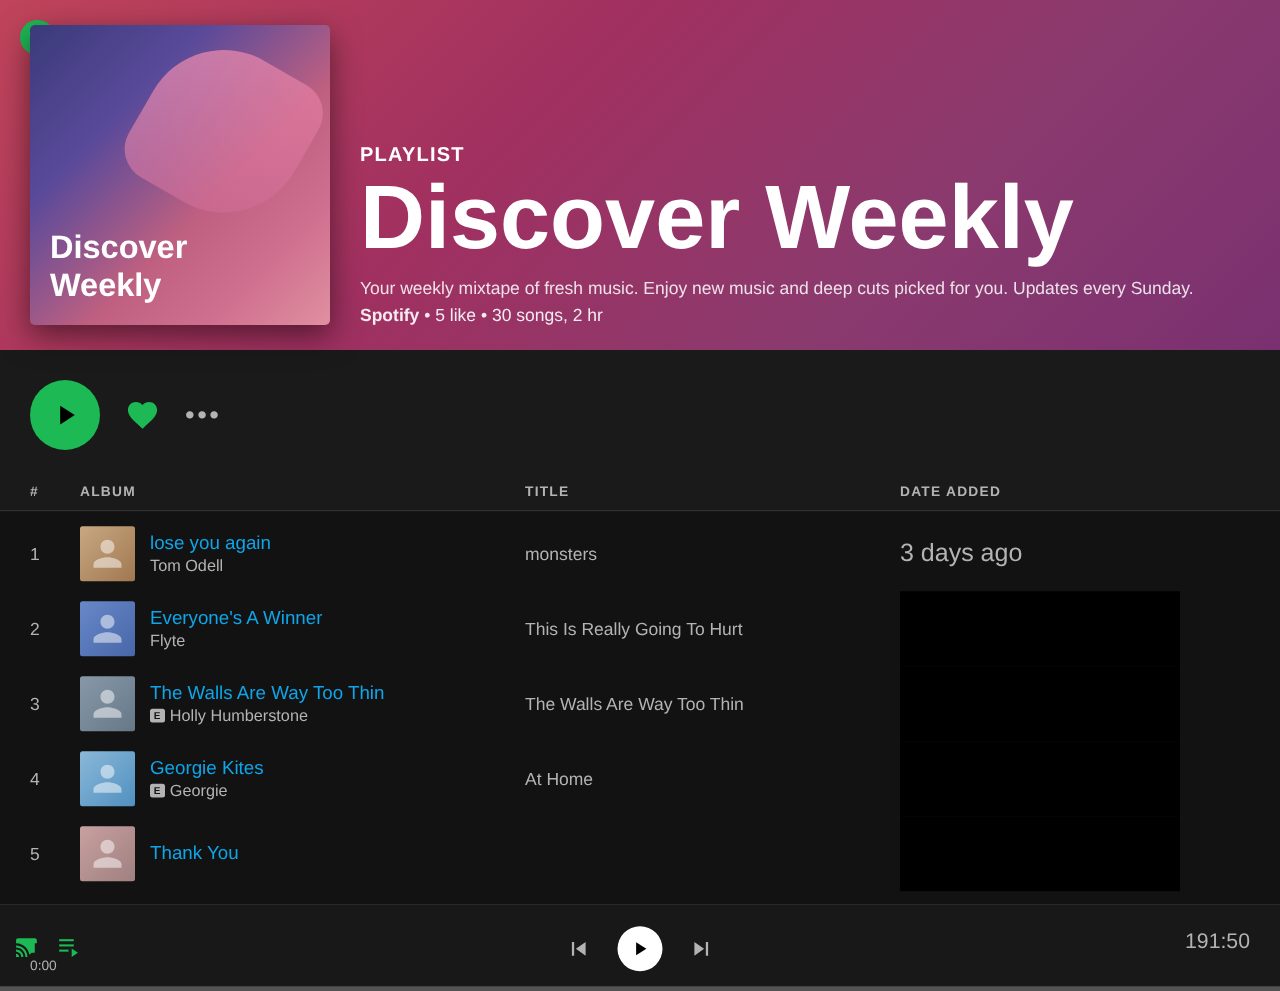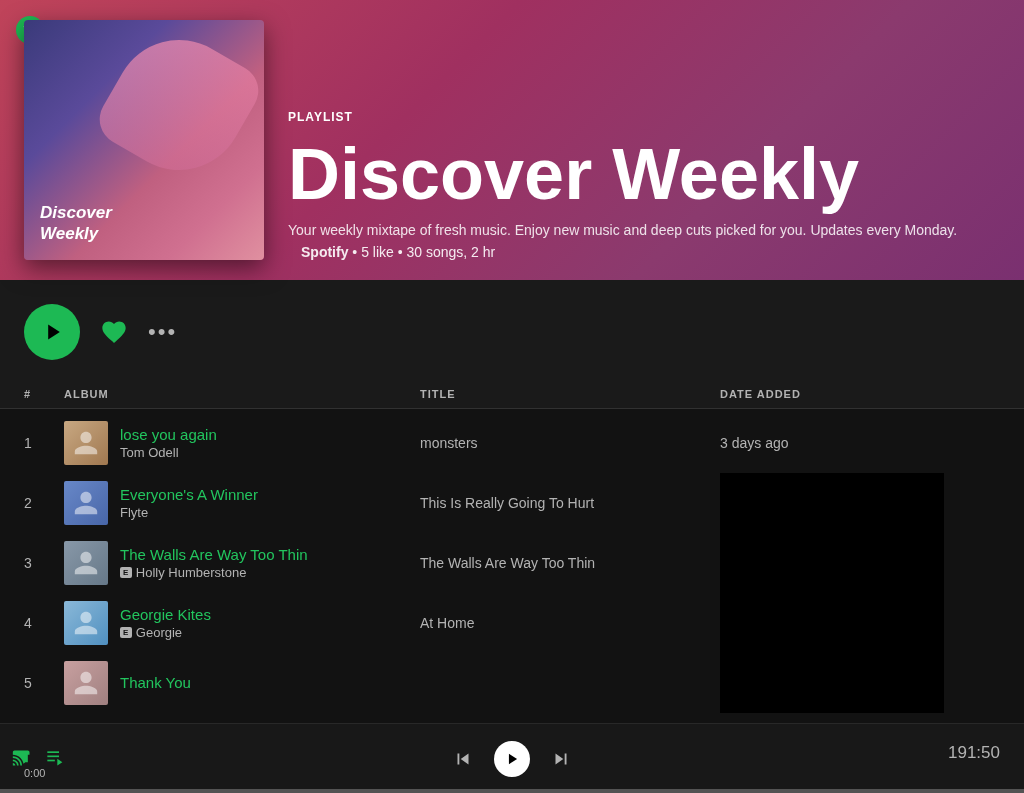--- a/index.html
+++ b/index.html
@@ -38,25 +38,24 @@
       background: linear-gradient(135deg, #3a3a7a 0%, #5a4a9a 30%, #c06080 60%, #d07090 80%, #e090a0 100%);
       border-radius: 4px;
       position: relative;
       display: flex;
       align-items: flex-end;
       padding: 16px;
       box-shadow: 0 8px 24px rgba(0,0,0,0.5);
     }
 
     .album-art-text {
-      font-size: 17px;
+      font-size: 26px;
       font-weight: 700;
       color: #fff;
       line-height: 1.2;
-      font-style: italic;
     }
 
     .album-art-shape {
       position: absolute;
       top: 20px;
       right: 20px;
       width: 130px;
       height: 130px;
       background: linear-gradient(135deg, rgba(255,150,180,0.7), rgba(200,100,150,0.4));
       border-radius: 50% 20% 50% 20%;
@@ -65,25 +64,25 @@
 
     .header-info {
       margin-left: 24px;
       display: flex;
       flex-direction: column;
       justify-content: flex-end;
       flex: 1;
     }
 
     .playlist-label {
-      font-size: 12px;
+      font-size: 16px;
       font-weight: 700;
       letter-spacing: 1px;
       text-transform: uppercase;
-      margin-bottom: 14px;
+      margin-bottom: 4px;
     }
 
     .playlist-title {
       font-size: 72px;
       font-weight: 900;
       line-height: 1;
       margin-bottom: 12px;
       white-space: nowrap;
     }
 
@@ -94,21 +93,20 @@
       max-width: 720px;
     }
 
     .playlist-meta {
       font-size: 14px;
       color: rgba(255,255,255,0.9);
     }
 
     .playlist-meta .bold {
       font-weight: 700;
-      margin-left: 13px;
     }
 
     
     .controls-bar {
       background: #1a1a1a;
       padding: 24px;
       display: flex;
       align-items: center;
       gap: 20px;
     }
@@ -202,21 +200,21 @@
 
     .track-text {
       display: flex;
       flex-direction: column;
       min-width: 0;
     }
 
     .track-name {
       font-size: 15px;
       font-weight: 400;
-      color: #22c55e;
+      color: #0ea5e9;
       white-space: nowrap;
       overflow: hidden;
       text-overflow: ellipsis;
     }
 
     .track-artist {
       font-size: 13px;
       color: #b3b3b3;
       display: flex;
       align-items: center;
@@ -233,21 +231,21 @@
       border-radius: 2px;
       letter-spacing: 0.5px;
     }
 
     .track-album {
       font-size: 14px;
       color: #b3b3b3;
     }
 
     .track-date {
-      font-size: 14px;
+      font-size: 20px;
       color: #b3b3b3;
     }
 
     
     .thumb-1 { background: linear-gradient(135deg, #c8a882, #a07850); }
     .thumb-2 { background: linear-gradient(135deg, #6888c8, #4866a8); }
     .thumb-3 { background: linear-gradient(135deg, #8898a8, #667888); }
     .thumb-5 { background: linear-gradient(135deg, #c8a0a0, #a08080); }
 
     
@@ -368,21 +366,21 @@
     <div class="album-art-shape"></div>
     <div>
       <div class="album-art-text">Discover</div>
       <div class="album-art-text">Weekly</div>
     </div>
   </div>
 
   <div class="header-info">
     <div class="playlist-label">PLAYLIST</div>
     <div class="playlist-title">Discover Weekly</div>
-    <div class="playlist-desc">Your weekly mixtape of fresh music. Enjoy new music and deep cuts picked for you. Updates every Monday.</div>
+    <div class="playlist-desc">Your weekly mixtape of fresh music. Enjoy new music and deep cuts picked for you. Updates every Sunday.</div>
     <div class="playlist-meta">
       <span class="bold">Spotify</span>
       <span> • </span>
       <span>5 like</span>
       <span> • </span>
       <span>30 songs, 2 hr</span>
     </div>
   </div>
 </div>
 

